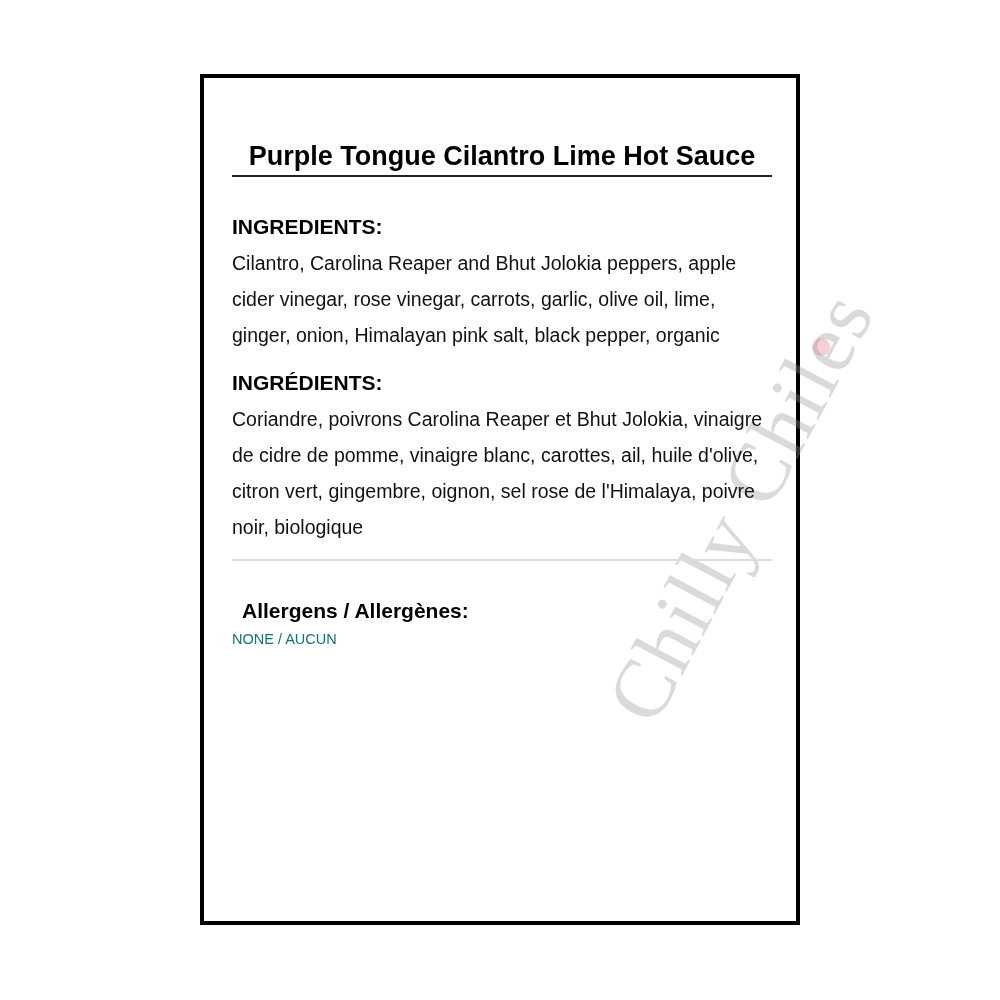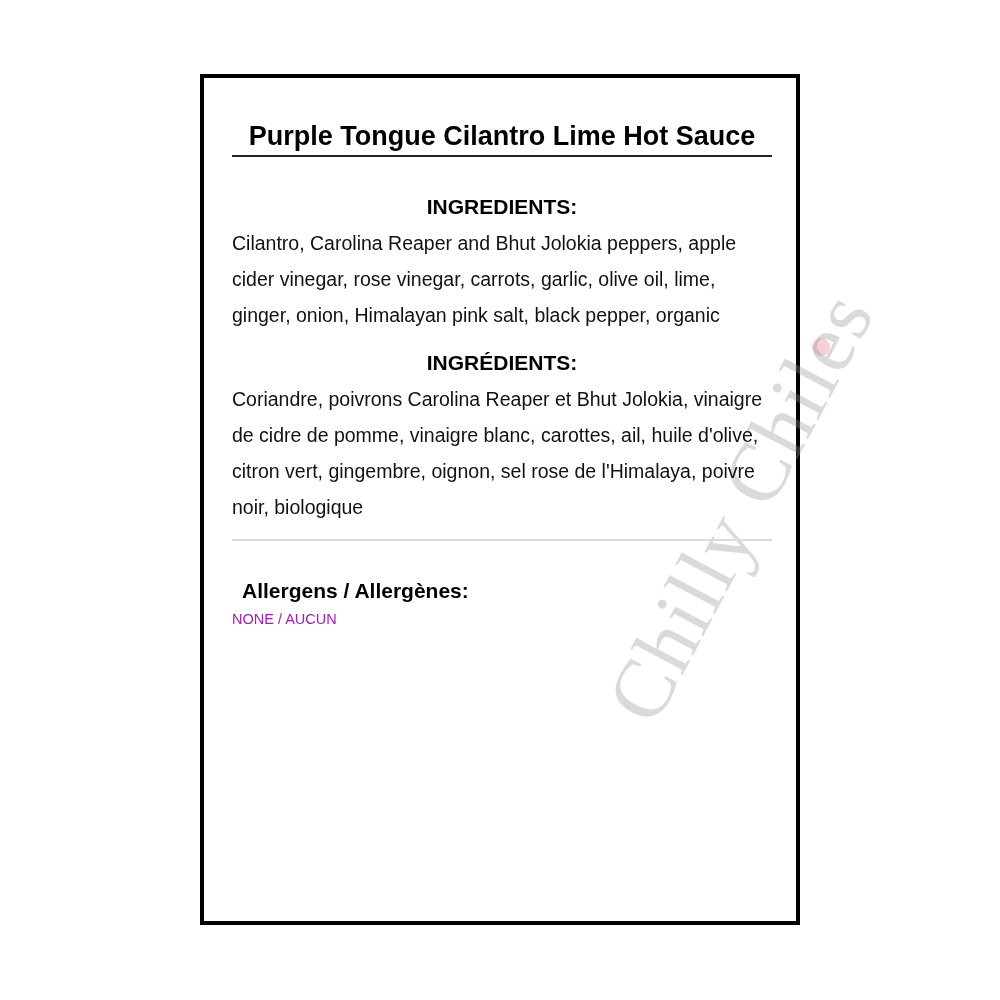--- a/index.html
+++ b/index.html
@@ -39,38 +39,37 @@
       border-radius: 50%;
       background: rgba(240,150,160,0.45);
       z-index: 0;
     }
     .content {
       position: absolute;
       left: 28px; top: 0; right: 24px;
       z-index: 1;
     }
     .title {
-      margin: 42px 0 0 0;
+      margin: 62px 0 0 0;
       text-align: center;
       font-weight: bold;
       font-size: 27px;
       line-height: 33px;
       color: #000;
     }
     .title-rule {
       height: 0;
       border-top: 2px solid #222;
       margin-top: 2px;
     }
     .section-heading {
       font-weight: bold;
       font-size: 21px;
       color: #000;
       margin: 0;
-      text-align: center;
     }
     .section-heading.en { margin-top: 38px; }
     .section-heading.fr { margin-top: 18px; }
     .section-body {
       font-size: 19.5px;
       line-height: 36px;
       margin: 6px 0 0 0;
       color: #111;
     }
     .section-rule {
@@ -79,21 +78,21 @@
     }
     .allergen-heading {
       font-weight: bold;
       font-size: 21px;
       margin: 38px 0 0 10px;
       color: #000;
     }
     .allergen-value {
       font-size: 14.5px;
       margin: 8px 0 0 0;
-      color: #a21caf;
+      color: #0f766e;
     }
   </style>
 </head>
 <body>
 
 <div class="label-card">
   <div class="watermark-dot"></div>
   <div class="watermark">Chilly Chiles</div>
 
   <div class="content">

